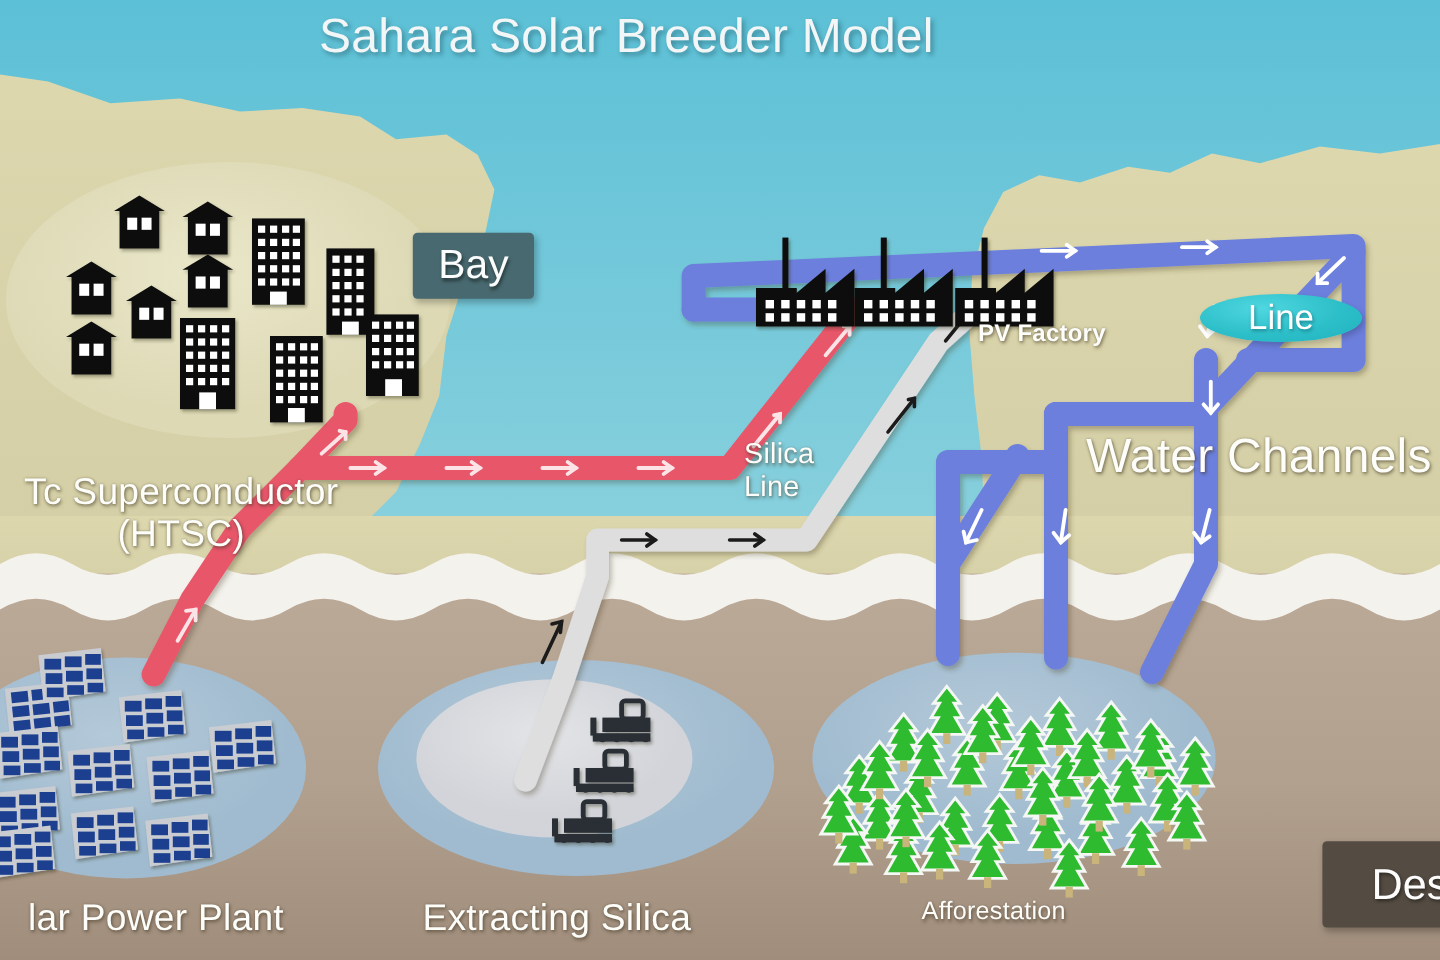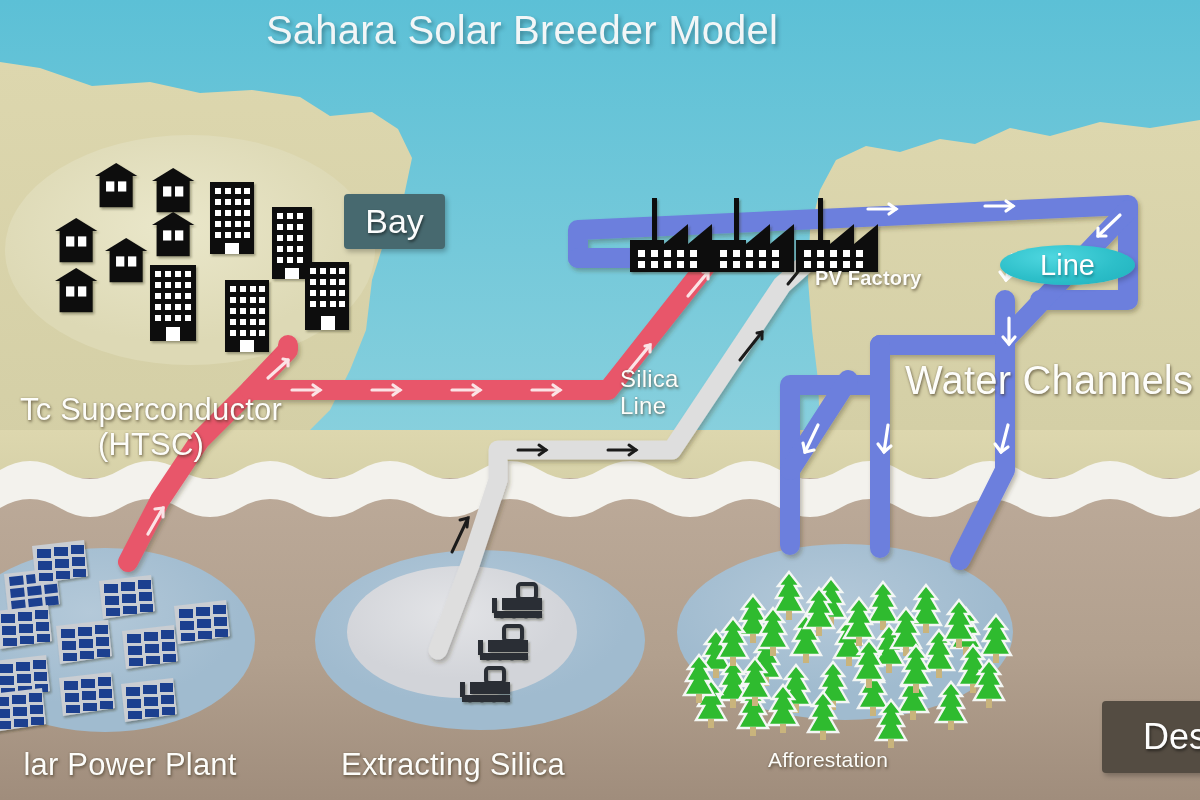--- a/index.html
+++ b/index.html
@@ -22,21 +22,21 @@
 
   #title {
     left:0; width:1044px; top:8px;
     text-align:center; font-size:40px;
     color:#f2f6f7;
     text-shadow: 2px 3px 4px rgba(20,60,70,.45);
   }
 
   #lbl-htsc   { left:-14px; top:393px;  font-size:31px; text-align:center; width:330px; }
   #lbl-solar  { left:-30px; top:748px;  font-size:31px; width:320px; text-align:center;}
-  #lbl-silica-mine { left:341px; top:748px; font-size:31px; }
+  #lbl-silica-mine { left:352px; top:748px; font-size:31px; }
   #lbl-affor  { left:768px; top:748px;  font-size:21px; }
   #lbl-pv     { left:815px; top:267px;  font-size:20px;font-weight:bold; }
   #lbl-wc     { left:905px; top:358px;  font-size:40px; }
   #lbl-stl    { left:620px; top:366px;  font-size:24px; width:215px; }
 
   .tagbox {
     position:absolute; display:flex; align-items:center; justify-content:center;
     border-radius:4px;
     box-shadow:2px 3px 5px rgba(0,0,0,.25);
   }

